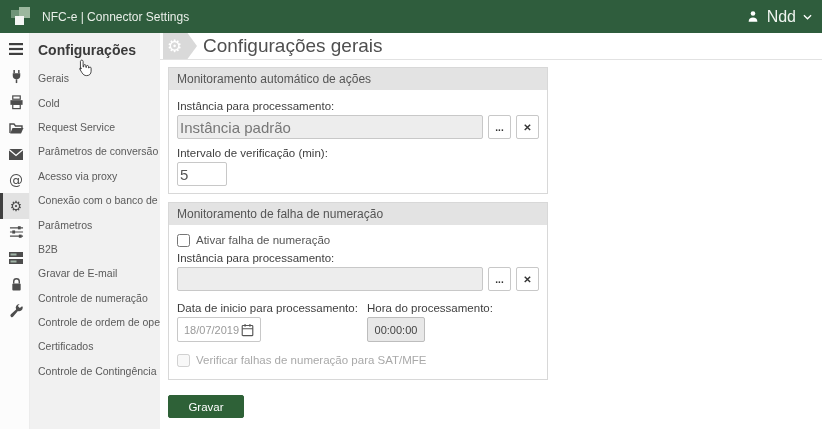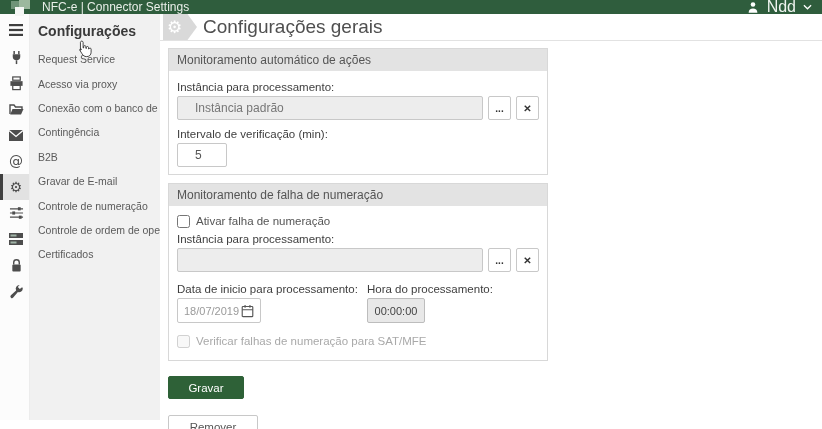--- a/index.html
+++ b/index.html
@@ -4,21 +4,21 @@
 <style>
   * { margin: 0; padding: 0; box-sizing: border-box; }
   html, body { width: 822px; height: 429px; overflow: hidden; }
   body {
     font-family: "Liberation Sans", "DejaVu Sans", sans-serif;
     background: #fff; color: #444; position: relative;
   }
 
   
   .topbar {
-    height: 14px; background: #2f5d3d; color: #fff;
+    height: 33px; background: #2f5d3d; color: #fff;
     display: flex; align-items: center; padding: 0 10px;
   }
   .logo { position: relative; width: 24px; height: 19px; margin-right: 8px; flex: 0 0 auto; }
   .logo .sq1 { position: absolute; left: 1px; top: 3px;  width: 8px;  height: 8px;  background: #6f9478; }
   .logo .sq2 { position: absolute; left: 9px; top: 0px;  width: 11px; height: 11px; background: #9cb89e; }
   .logo .sq3 { position: absolute; left: 5px; top: 9px;  width: 9px;  height: 9px;  background: #f4f6f4; }
   .topbar-title { font-size: 12px; color: #e9efe9; white-space: nowrap; }
   .topbar-right { margin-left: auto; display: flex; align-items: center; gap: 7px; }
   .user-name { font-size: 16px; color: #eef3ee; }
 
@@ -67,21 +67,21 @@
   .panel { width: 380px; border: 1px solid #d8d8d8; background: #fff; margin-bottom: 8px; }
   .panel-head {
     height: 22px; background: #e3e3e3; color: #555; font-size: 12px;
     display: flex; align-items: center; padding-left: 8px;
   }
   .panel-body { padding: 6px 8px 7px 8px; }
   .f-label { font-size: 11.5px; font-weight: normal; color: #3e3e3e; margin: 4px 0 3px 0; }
   .input-row { display: flex; align-items: center; gap: 5px; }
   .txt {
     height: 24px; border: 1px solid #c8c8c8; border-radius: 2px;
-    font-size: 12px; color: #777; padding: 0 17px;
+    font-size: 15px; color: #777; padding: 0 2px;
     font-family: "Liberation Sans", sans-serif; background: #fff;
   }
   .txt.gray { background: #ededed; }
   .txt.grow { flex: 1; }
   .mini-btn {
     width: 23px; height: 24px; border: 1px solid #c8c8c8; border-radius: 2px;
     background: #fff; color: #333; font-size: 10px; font-weight: bold;
     display: flex; align-items: center; justify-content: center; cursor: pointer;
     font-family: "Liberation Sans", sans-serif;
   }
@@ -200,29 +200,33 @@
     </div>
     <div class="rail-item">
       <svg width="15" height="15" viewBox="0 0 16 16">
         <path d="M14.7 4.7a4 4 0 0 1-5.2 3.8l-5 5.9a1.7 1.7 0 1 1-2.5-2.3l5.6-5.3A4 4 0 0 1 11.3 1l-1.9 2.2 2.1 2.1 2.4-1.8c.5.3.8.7.8 1.2z" fill="#4d4d4d"></path>
       </svg>
     </div>
   </div>
 
   <div class="sidebar">
     <div class="sidebar-title">Configurações</div>
+    <div class="side-item">Gerais</div>
+    <div class="side-item">Cold</div>
     <div class="side-item">Request Service</div>
+    <div class="side-item">Parâmetros de conversão</div>
     <div class="side-item">Acesso via proxy</div>
     <div class="side-item">Conexão com o banco de dados</div>
-    <div class="side-item">Contingência</div>
+    <div class="side-item">Parâmetros</div>
     <div class="side-item">B2B</div>
     <div class="side-item">Gravar de E-mail</div>
     <div class="side-item">Controle de numeração</div>
     <div class="side-item">Controle de ordem de operação</div>
     <div class="side-item">Certificados</div>
+    <div class="side-item">Controle de Contingência</div>
     <div class="hand-cursor">
       <svg width="16" height="19" viewBox="0 0 18 20">
         <path d="M5 2c0-.8.7-1.5 1.5-1.5S8 1.2 8 2v6.2l.6.1V6.8c0-.7.6-1.2 1.3-1.2.6 0 1.2.5 1.2 1.2v1.9l.6.1v-1c0-.7.6-1.2 1.2-1.2s1.2.5 1.2 1.2v1.6l.5.1c0-.6.6-1.1 1.2-1.1.7 0 1.2.5 1.2 1.2v3.5c0 3-2 4.9-5 4.9-2.6 0-4-1.2-5.2-3.2l-2.5-4c-.4-.7.1-1.5.9-1.5.4 0 .7.1 1 .4L5 11V2z" fill="#fff" stroke="#333" stroke-width="1"></path>
       </svg>
     </div>
   </div>
 
   <div class="main">
     <div class="page-head">
       <div class="gear-badge">

